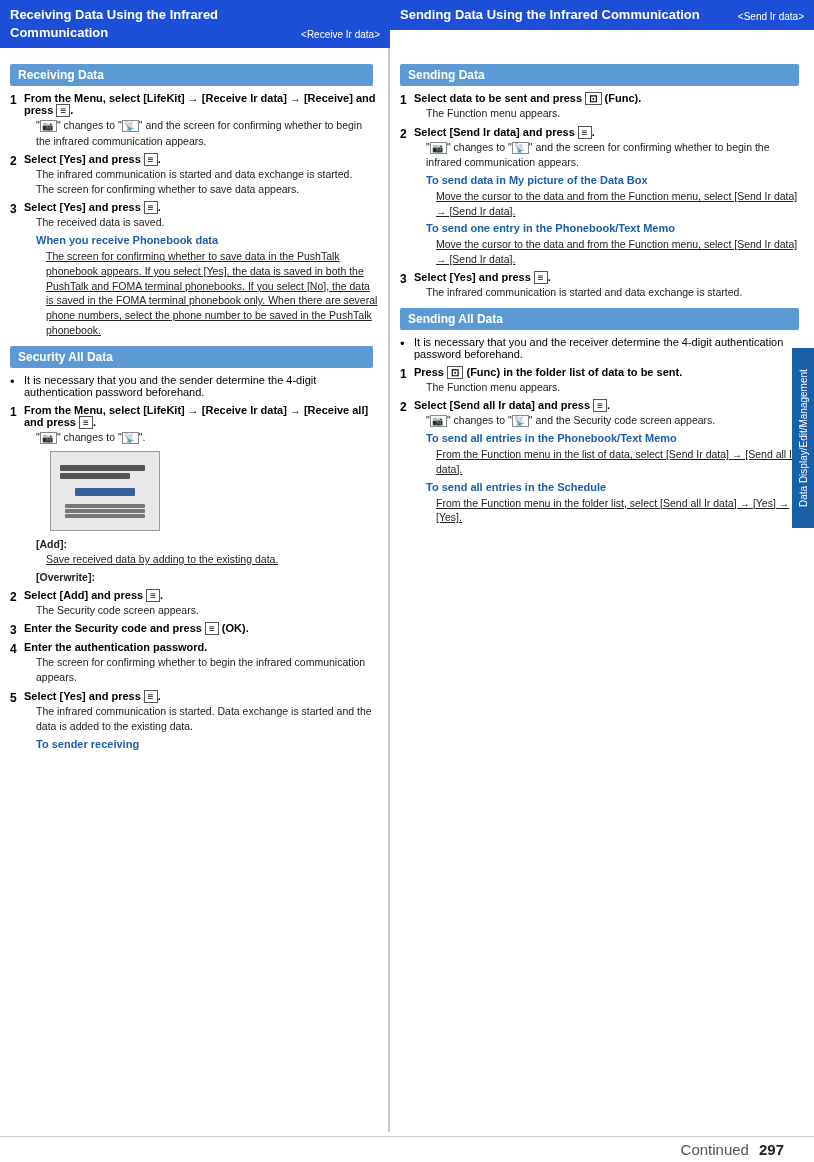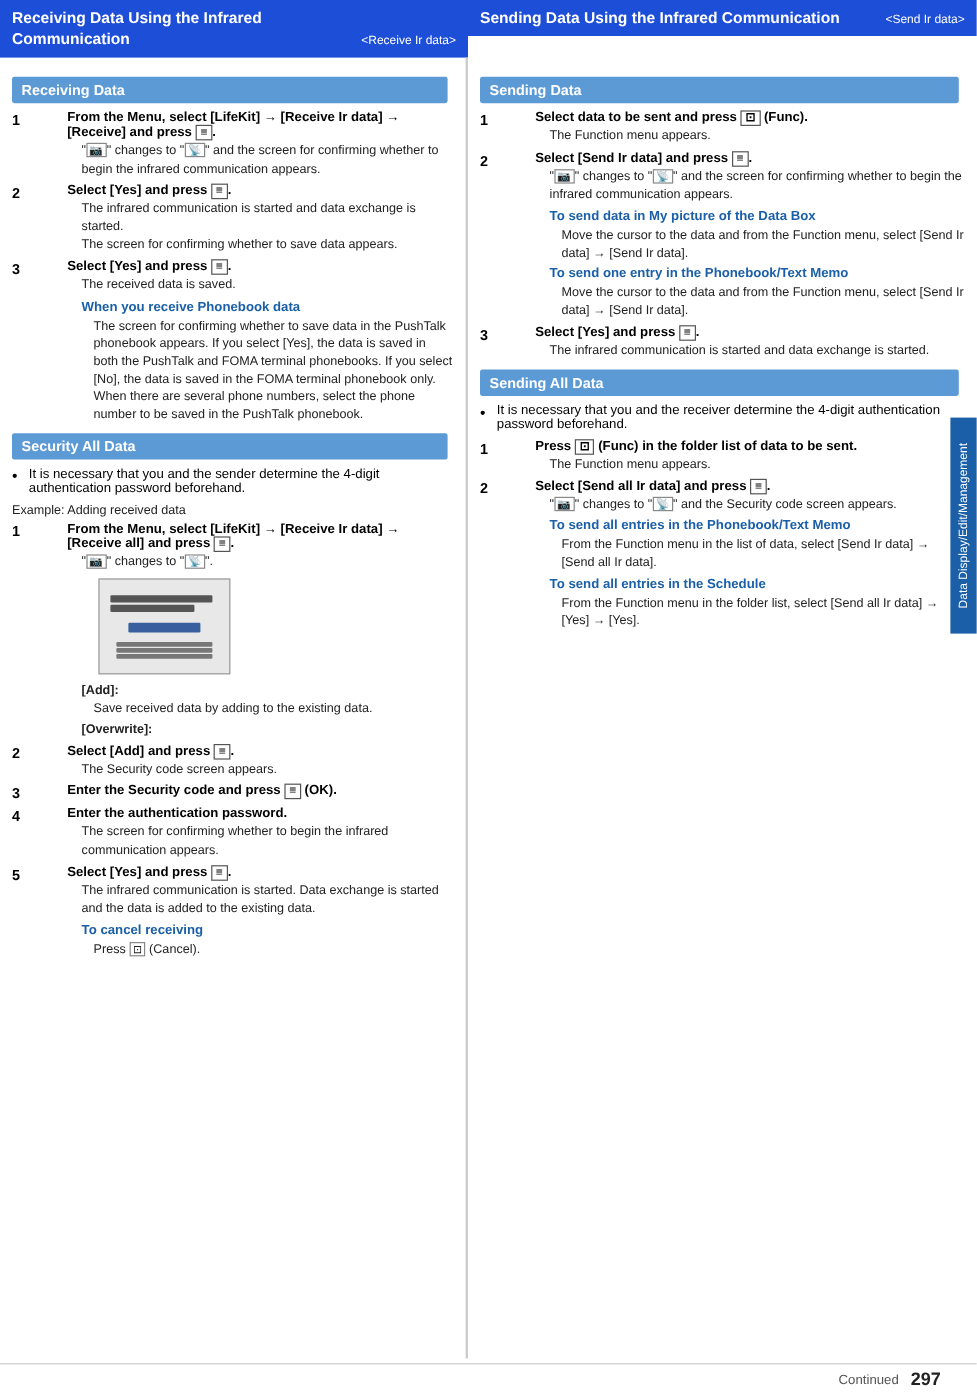--- a/index.html
+++ b/index.html
@@ -72,33 +72,33 @@
       margin-bottom: 4px;
     }
     .step-number-col {
       min-width: 14px;
       font-weight: bold;
       font-size: 12px;
       padding-top: 1px;
     }
     .step-content-col {
       flex: 1;
-      margin-left: 32px;
     }
     .highlight-blue {
       color: #1a5fa8;
       font-weight: bold;
       font-size: 11px;
       margin-top: 3px;
     }
     .indent-text {
       margin-left: 10px;
       font-size: 10.5px;
       color: #222;
       line-height: 1.4;
+      text-decoration: underline;
     }
     .bullet-section {
       margin: 6px 0;
     }
     .bullet-row {
       display: flex;
       align-items: flex-start;
       margin-bottom: 4px;
     }
     .bullet-dot {
@@ -170,21 +170,21 @@
     }
     .footer-row {
       display: flex;
       justify-content: flex-end;
       align-items: center;
       padding: 4px 30px 4px 0;
       border-top: 1px solid #ccc;
       margin-top: 4px;
     }
     .footer-continued {
-      font-size: 11px;
+      font-size: 15px;
       color: #555;
       margin-right: 10px;
     }
     .footer-page {
       font-size: 15px;
       font-weight: bold;
       color: #222;
     }
     .two-col-headers {
       display: flex;
@@ -259,21 +259,20 @@
       <span>Security All Data</span>
     </div>
 
     <div class="bullet-section">
       <div class="bullet-row">
         <span class="bullet-dot">•</span>
         <span>It is necessary that you and the sender determine the 4-digit authentication password beforehand.</span>
       </div>
     </div>
 
-    <div class="example-text">Example: Adding received data</div>
 
     <div class="step-row">
       <div class="step-number-col">1</div>
       <div class="step-content-col">
         <span class="step-title">From the Menu, select [LifeKit] → [Receive Ir data] → [Receive all] and press <span style="border:1px solid #555;padding:0 3px;font-size:10px;">≡</span>.</span>
         <div class="step-body">
           "<span style="border:1px solid #888;font-size:9px;padding:0 2px;">📷</span>" changes to "<span style="border:1px solid #888;font-size:9px;padding:0 2px;">📡</span>".
           
           <div class="phone-box">
             <div class="phone-screen-lines">
@@ -316,22 +315,21 @@
         <div class="step-body">The screen for confirming whether to begin the infrared communication appears.</div>
       </div>
     </div>
 
     <div class="step-row">
       <div class="step-number-col">5</div>
       <div class="step-content-col">
         <span class="step-title">Select [Yes] and press <span style="border:1px solid #555;padding:0 3px;font-size:10px;">≡</span>.</span>
         <div class="step-body">
           The infrared communication is started. Data exchange is started and the data is added to the existing data.
-          <div class="highlight-blue">To cancel receiving</div>
-          <div class="indent-text">Press <span style="border:1px solid #888;font-size:9px;padding:0 2px;">⊡</span> (Cancel).</div>
+          <div class="highlight-blue">To sender receiving</div>
         </div>
       </div>
     </div>
 
   </div>
 
   <div class="right-col">
 
     <div class="section-header">
       <span>Sending Data</span>

